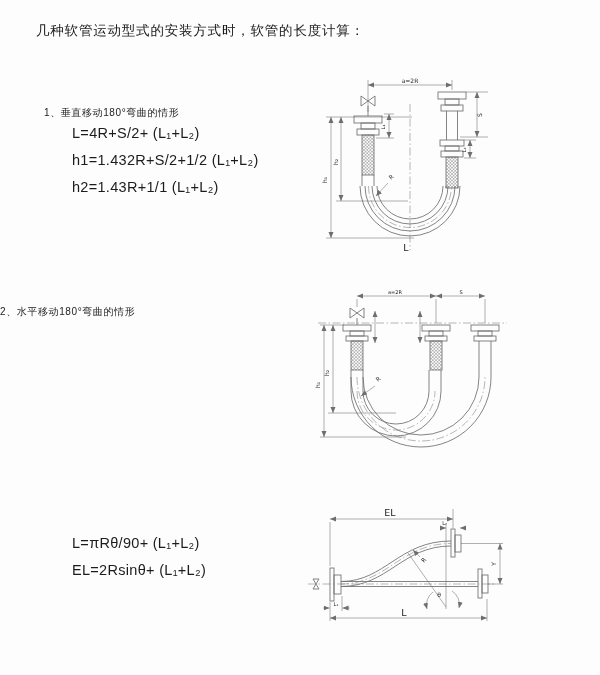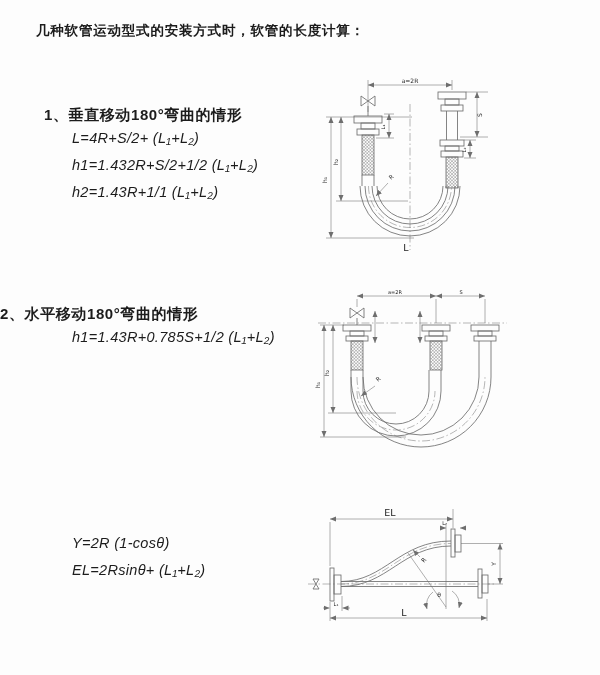--- a/index.html
+++ b/index.html
@@ -5,31 +5,30 @@
   :root{
     --bg:#fdfdfd; --text:#1c1c1c; --line:#6e6e6e;
   }
   html,body{margin:0;padding:0;}
   body{background:#e8e8e8;font-family:"Liberation Sans","DejaVu Sans",sans-serif;}
   .page{
     position:relative;width:600px;height:675px;background:var(--bg);
     margin:0 auto;overflow:hidden;color:var(--text);
   }
   .doc-title{
-    position:absolute;left:36px;top:22px;font-size:13.5px;font-weight:bold;
+    position:absolute;left:36px;top:22px;font-size:13.5px;font-weight:normal;
     letter-spacing:.8px;white-space:nowrap;
   }
   .sec{position:absolute;left:0;width:320px;}
-  .sec-heading{font-size:15px;font-weight:bold;letter-spacing:.6px;white-space:nowrap;}
+  .sec-heading{font-size:10px;font-weight:normal;letter-spacing:.6px;white-space:nowrap;}
   .sec1 .sec-heading{padding-left:44px;}
   .sec2 .sec-heading,.sec3 .sec-heading{}
   .formula{
     font-size:14.5px;line-height:27px;padding-left:72px;white-space:nowrap;
     letter-spacing:.3px;
-    font-style:italic;
   }
   .sec .formula:first-of-type{margin-top:8px;}
   .diagram{position:absolute;}
   
   .st{stroke:var(--line);stroke-width:.85;fill:none;}
   .stk{stroke:var(--line);stroke-width:.85;}
   .thin{stroke:var(--line);stroke-width:.55;fill:none;}
   .cl{stroke:var(--line);stroke-width:.5;fill:none;stroke-dasharray:8 2.5 1.5 2.5;}
   .dt{fill:var(--text);font-family:"DejaVu Sans",sans-serif;font-size:6px;}
   .dt-sm{fill:var(--text);font-family:"DejaVu Sans",sans-serif;font-size:5px;}
@@ -44,25 +43,24 @@
 
   <div class="sec sec1" style="top:106px;">
     <div class="sec-heading">1、垂直移动180°弯曲的情形</div>
     <div class="formula">L=4R+S/2+ (L₁+L₂)</div>
     <div class="formula">h1=1.432R+S/2+1/2 (L₁+L₂)</div>
     <div class="formula">h2=1.43R+1/1 (L₁+L₂)</div>
   </div>
 
   <div class="sec sec2" style="top:305px;">
     <div class="sec-heading">2、水平移动180°弯曲的情形</div>
-    <div class="formula">h1=1.43R+0.785S+1/2 (L₁+L₂)</div>
   </div>
 
   <div class="sec sec3" style="top:522px;">
-    <div class="formula">Y=2R (1-cosθ)</div>
+    <div class="formula">L=πRθ/90+ (L₁+L₂)</div>
     <div class="formula">EL=2Rsinθ+ (L₁+L₂)</div>
   </div>
 
   <svg class="diagram" style="left:300px;top:70px;" width="260" height="190" viewBox="0 0 260 190">
     <defs>
       <pattern id="hatch" width="3.2" height="3.2" patternUnits="userSpaceOnUse">
         <path d="M0,3.2 L3.2,0 M0,0 L3.2,3.2" stroke="#7a7a7a" stroke-width="0.45" fill="none"></path>
       </pattern>
       <marker id="arr" markerWidth="7" markerHeight="6" refX="6" refY="3" orient="auto-start-reverse" markerUnits="userSpaceOnUse">
         <path d="M0,0.5 L6,3 L0,5.5 Z" fill="#6e6e6e"></path>

